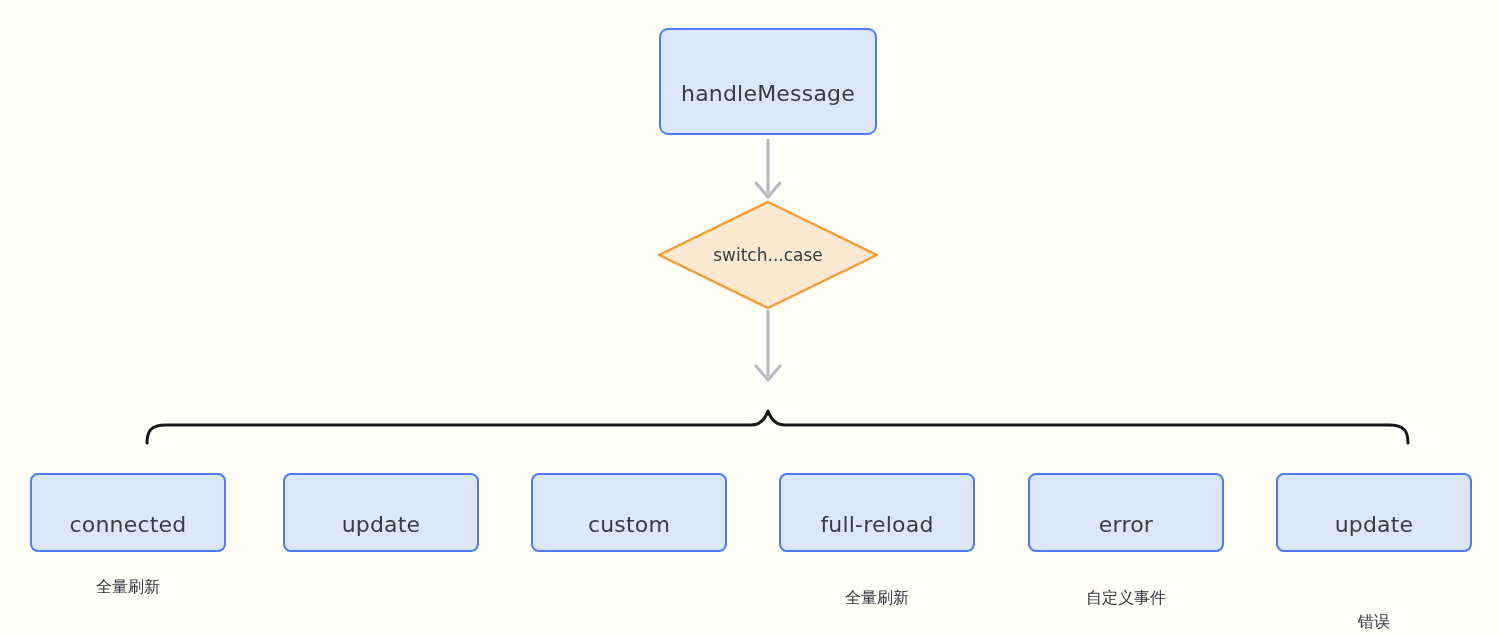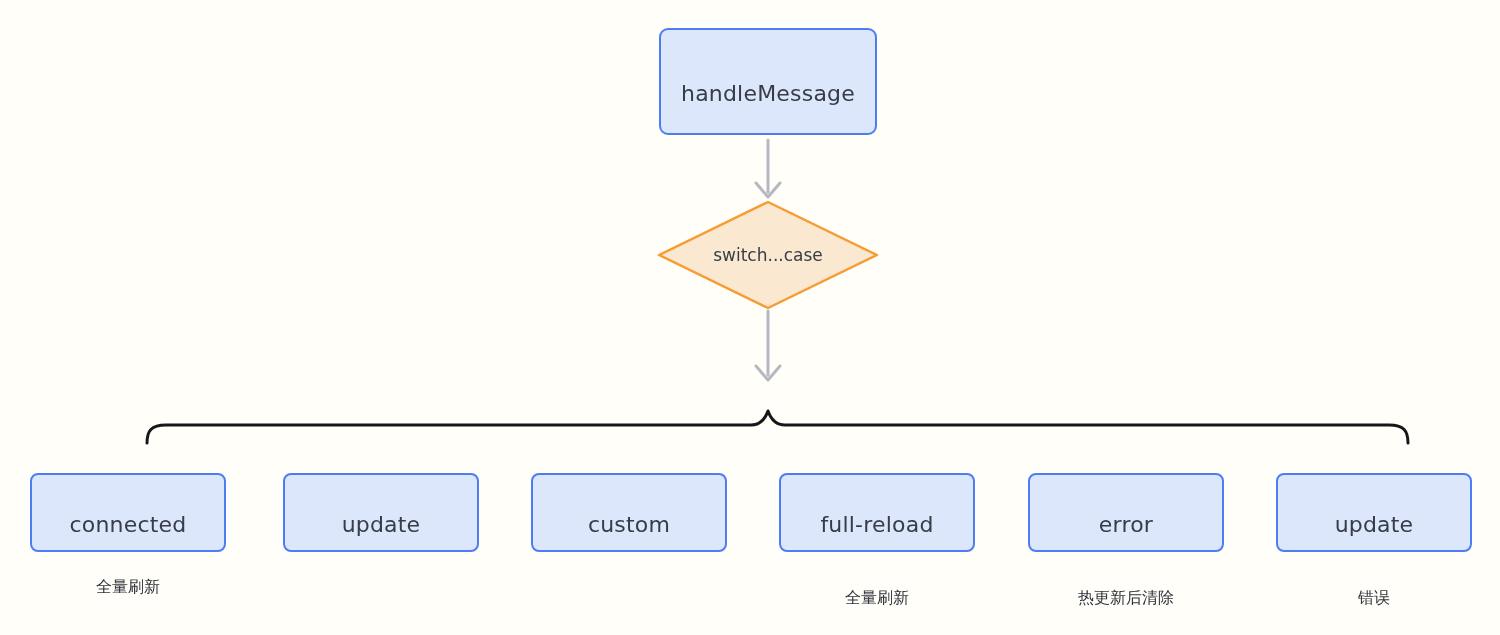--- a/index.html
+++ b/index.html
@@ -129,16 +129,16 @@
   </div>
   <div class="node branch-node" style="left:1028px">
     <span class="node-label">error</span>
   </div>
   <div class="node branch-node" style="left:1276px">
     <span class="node-label">update</span>
   </div>
 
   <div class="caption" style="left:8px;    top:577px">全量刷新</div>
   <div class="caption" style="left:757px;  top:588px">全量刷新</div>
-  <div class="caption" style="left:1006px; top:588px">热更新后清除</div>
-  <div class="caption" style="left:1254px; top:588px">错误</div>
+  <div class="caption" style="left:1006px; top:588px">自定义事件</div>
+  <div class="caption" style="left:1254px; top:612px">错误</div>
 
 </div>
 
 </body></html>

